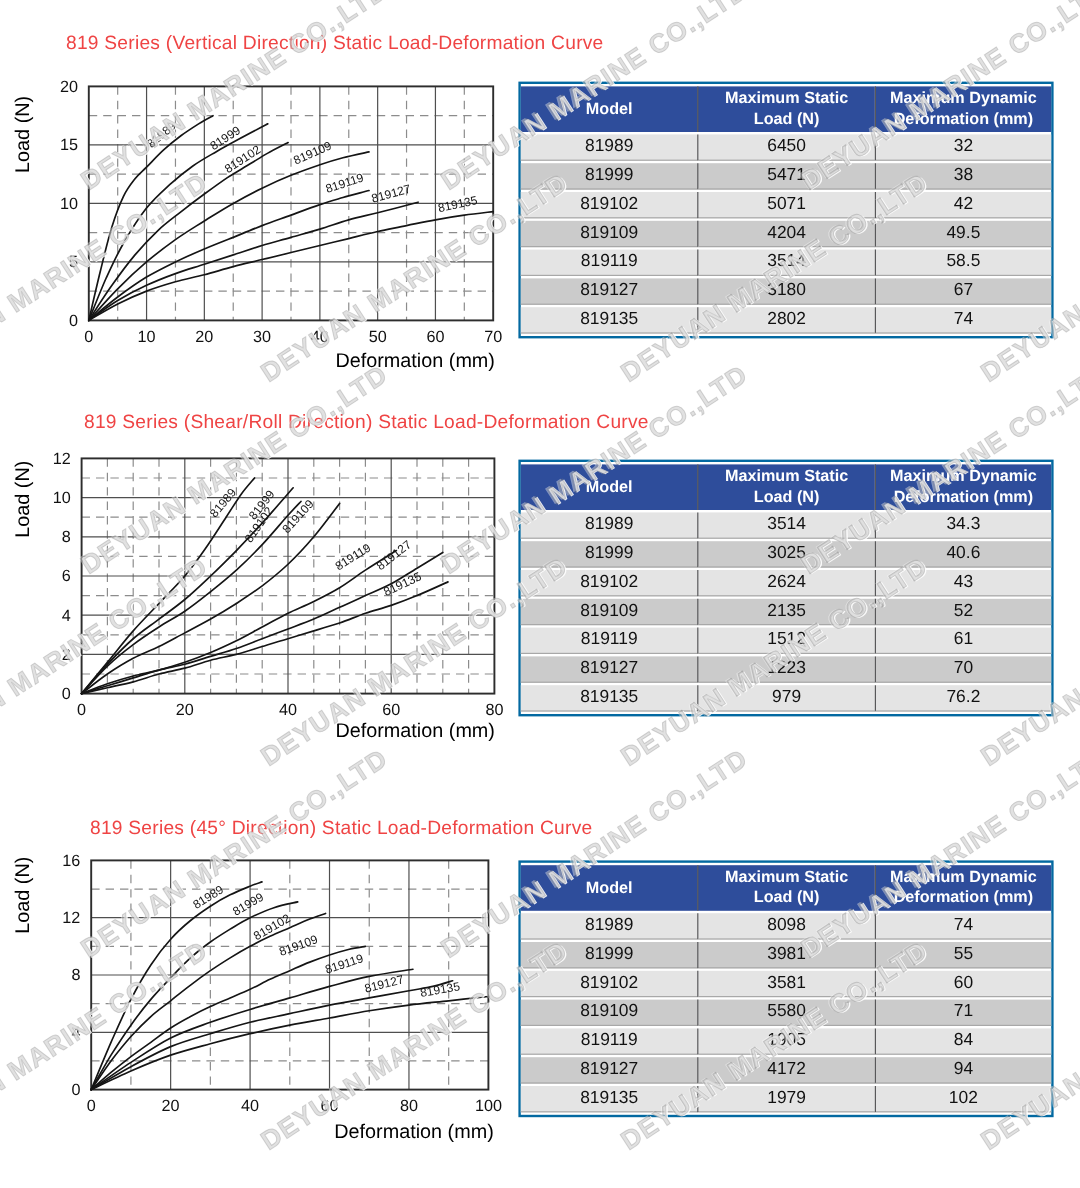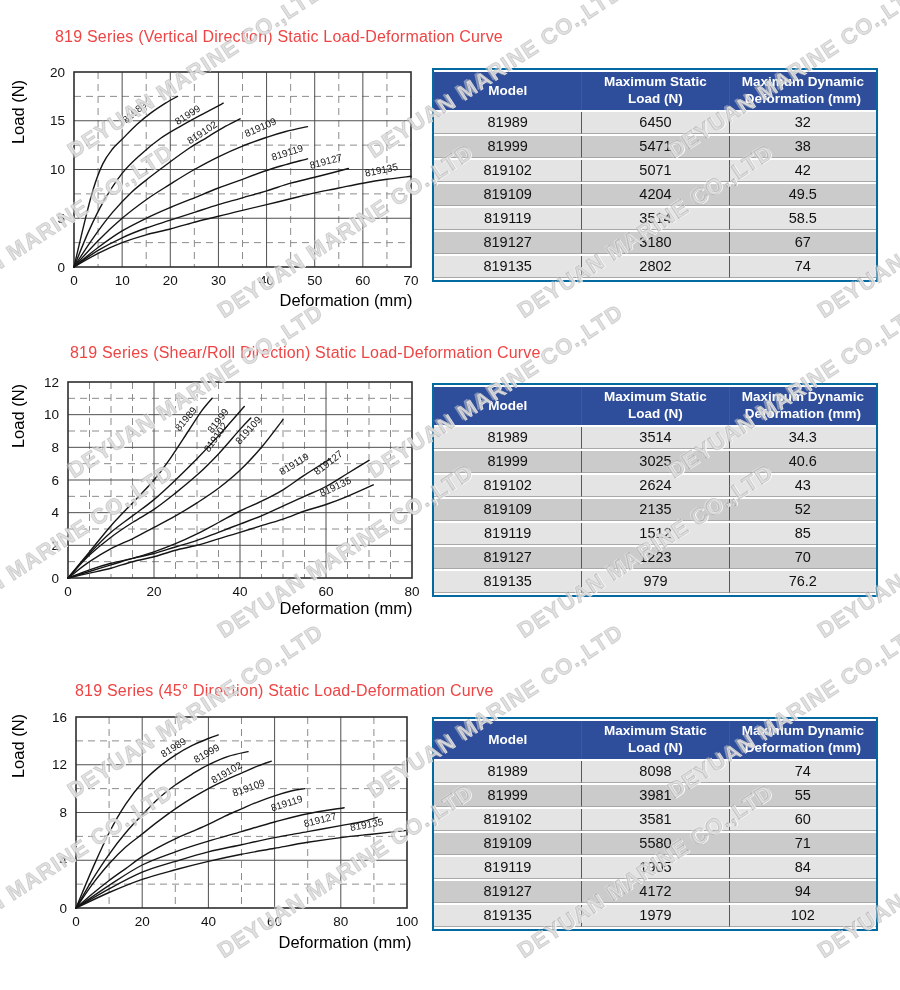--- a/index.html
+++ b/index.html
@@ -225,21 +225,21 @@
           <td>43</td>
         </tr>
         <tr class="alt">
           <td>819109</td>
           <td>2135</td>
           <td>52</td>
         </tr>
         <tr>
           <td>819119</td>
           <td>1512</td>
-          <td>85</td>
+          <td>61</td>
         </tr>
         <tr class="alt">
           <td>819127</td>
           <td>1223</td>
           <td>70</td>
         </tr>
         <tr>
           <td>819135</td>
           <td>979</td>
           <td>76.2</td>

